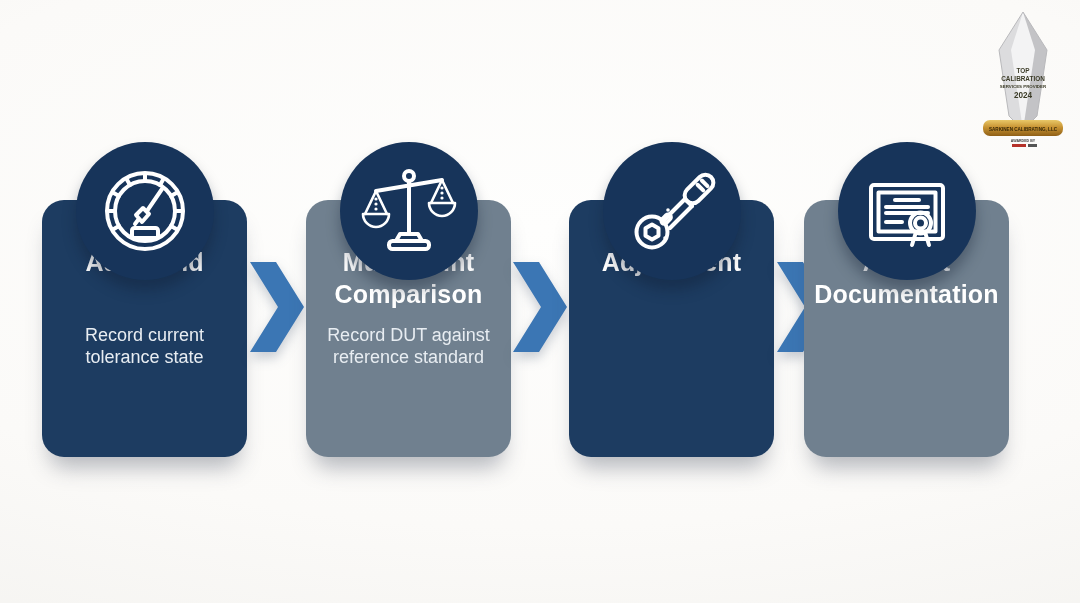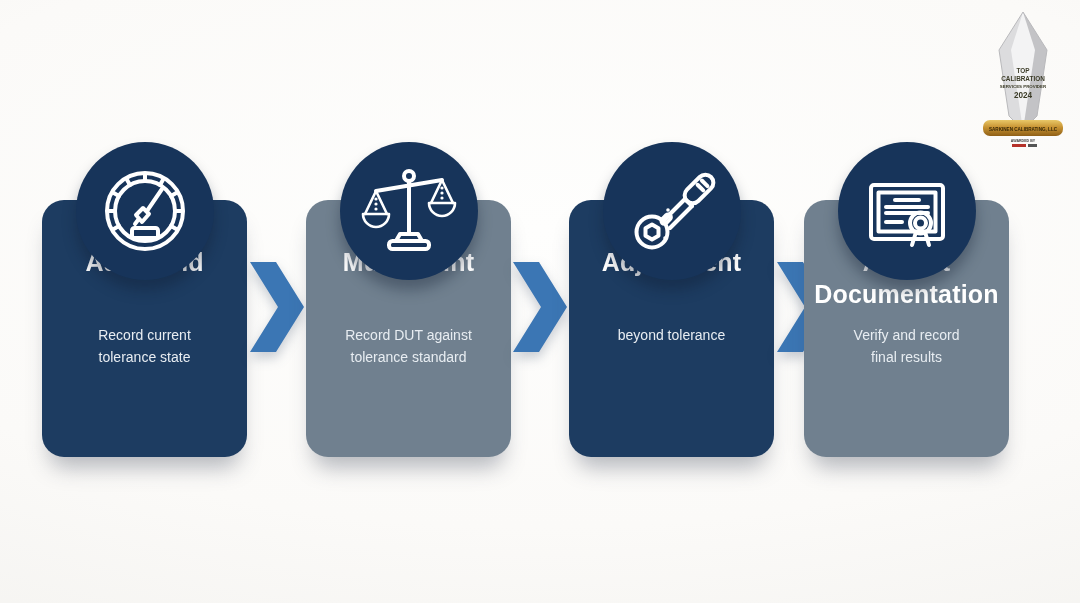--- a/index.html
+++ b/index.html
@@ -17,21 +17,21 @@
   .card.slate{background:#70808f;}
   .icon-circle{
     position:absolute;top:0;left:50%;transform:translateX(-50%);
     width:138px;height:138px;border-radius:50%;background:#17345a;
     box-shadow:0 10px 14px rgba(15,25,45,.35);
     display:flex;align-items:center;justify-content:center;z-index:2;
   }
   .icon-circle svg{width:100px;height:100px;}
   .card-text{position:absolute;top:104px;left:0;right:0;text-align:center;}
   .title{height:72px;color:#ffffff;font-weight:bold;font-size:25px;line-height:32px;letter-spacing:.2px;}
-  .subtitle{margin-top:6px;color:#e8edf2;font-size:14px;line-height:22px;}
+  .subtitle{margin-top:6px;color:#e8edf2;font-size:18px;line-height:22px;}
   .title div,.subtitle div{white-space:nowrap;}
   .chev{position:absolute;top:262px;width:54px;height:90px;filter:drop-shadow(0 6px 6px rgba(40,60,90,.25));}
   .badge{position:absolute;top:10px;right:8px;width:96px;height:140px;}
   .s{stroke:#ffffff;fill:none;stroke-width:4;stroke-linecap:round;stroke-linejoin:round;}
   .thin{stroke-width:2.6;}
 </style>
 </head>
 <body>
 
 <div class="canvas">
@@ -96,24 +96,25 @@
         <circle cx="83" cy="32" r="1.6" fill="#fff"></circle>
         <circle cx="83" cy="37" r="1.6" fill="#fff"></circle>
 
         <path class="s" d="M41,73 L59,73 L63,80 L37,80 Z" stroke-width="3.4"></path>
         <rect class="s" x="30" y="80" width="40" height="8" rx="3.5" stroke-width="3.4"></rect>
       </svg>
     </div>
     <div class="card-text">
       <div class="title">
         <div>Multi-Point</div>
+        <div>Comparison</div>
       </div>
       <div class="subtitle">
         <div>Record DUT against</div>
-        <div>tolerance standard</div>
+        <div>reference standard</div>
       </div>
     </div>
   </div>
 
   <svg class="chev" style="left:513px" viewBox="0 0 54 90">
     <polygon points="0,0 26,0 54,45 26,90 0,90 28,45" fill="#3b76b4"></polygon>
   </svg>
 
   <div class="step" style="left:569px">
     <div class="card navy"></div>
@@ -134,21 +135,20 @@
         </g>
         <circle cx="46" cy="49" r="1.8" fill="#fff"></circle>
         <circle cx="43" cy="77" r="1.8" fill="#fff"></circle>
       </svg>
     </div>
     <div class="card-text">
       <div class="title">
         <div>Adjustment</div>
       </div>
       <div class="subtitle">
-        <div>beyond tolerance</div>
       </div>
     </div>
   </div>
 
   <svg class="chev" style="left:777px" viewBox="0 0 54 90">
     <polygon points="0,0 26,0 54,45 26,90 0,90 28,45" fill="#3b76b4"></polygon>
   </svg>
 
   <div class="step" style="left:804px">
     <div class="card slate"></div>
@@ -165,24 +165,20 @@
         <line class="s" x1="59" y1="71" x2="55" y2="84" stroke-width="4.6"></line>
         <line class="s" x1="68" y1="71" x2="72" y2="84" stroke-width="4.6"></line>
         <circle class="s" cx="63.5" cy="62" r="10.5" fill="#17345a" stroke-width="3"></circle>
         <circle class="s" cx="63.5" cy="62" r="5.5" stroke-width="2.4"></circle>
       </svg>
     </div>
     <div class="card-text">
       <div class="title">
         <div>As-Left</div>
         <div>Documentation</div>
-      </div>
-      <div class="subtitle">
-        <div>Verify and record</div>
-        <div>final results</div>
       </div>
     </div>
   </div>
 
   <svg class="badge" viewBox="0 0 96 140">
     <defs>
       <linearGradient id="gold" x1="0" y1="0" x2="0" y2="1">
         <stop offset="0" stop-color="#e9c868"></stop>
         <stop offset="0.45" stop-color="#c89433"></stop>
         <stop offset="1" stop-color="#8f5f16"></stop>

